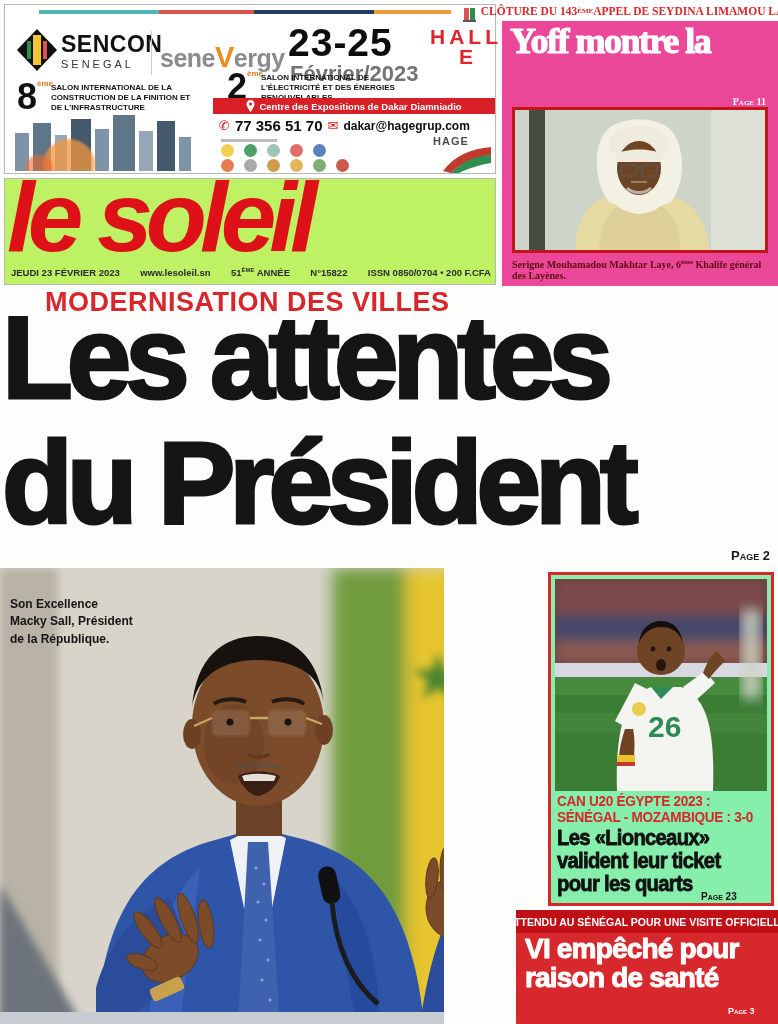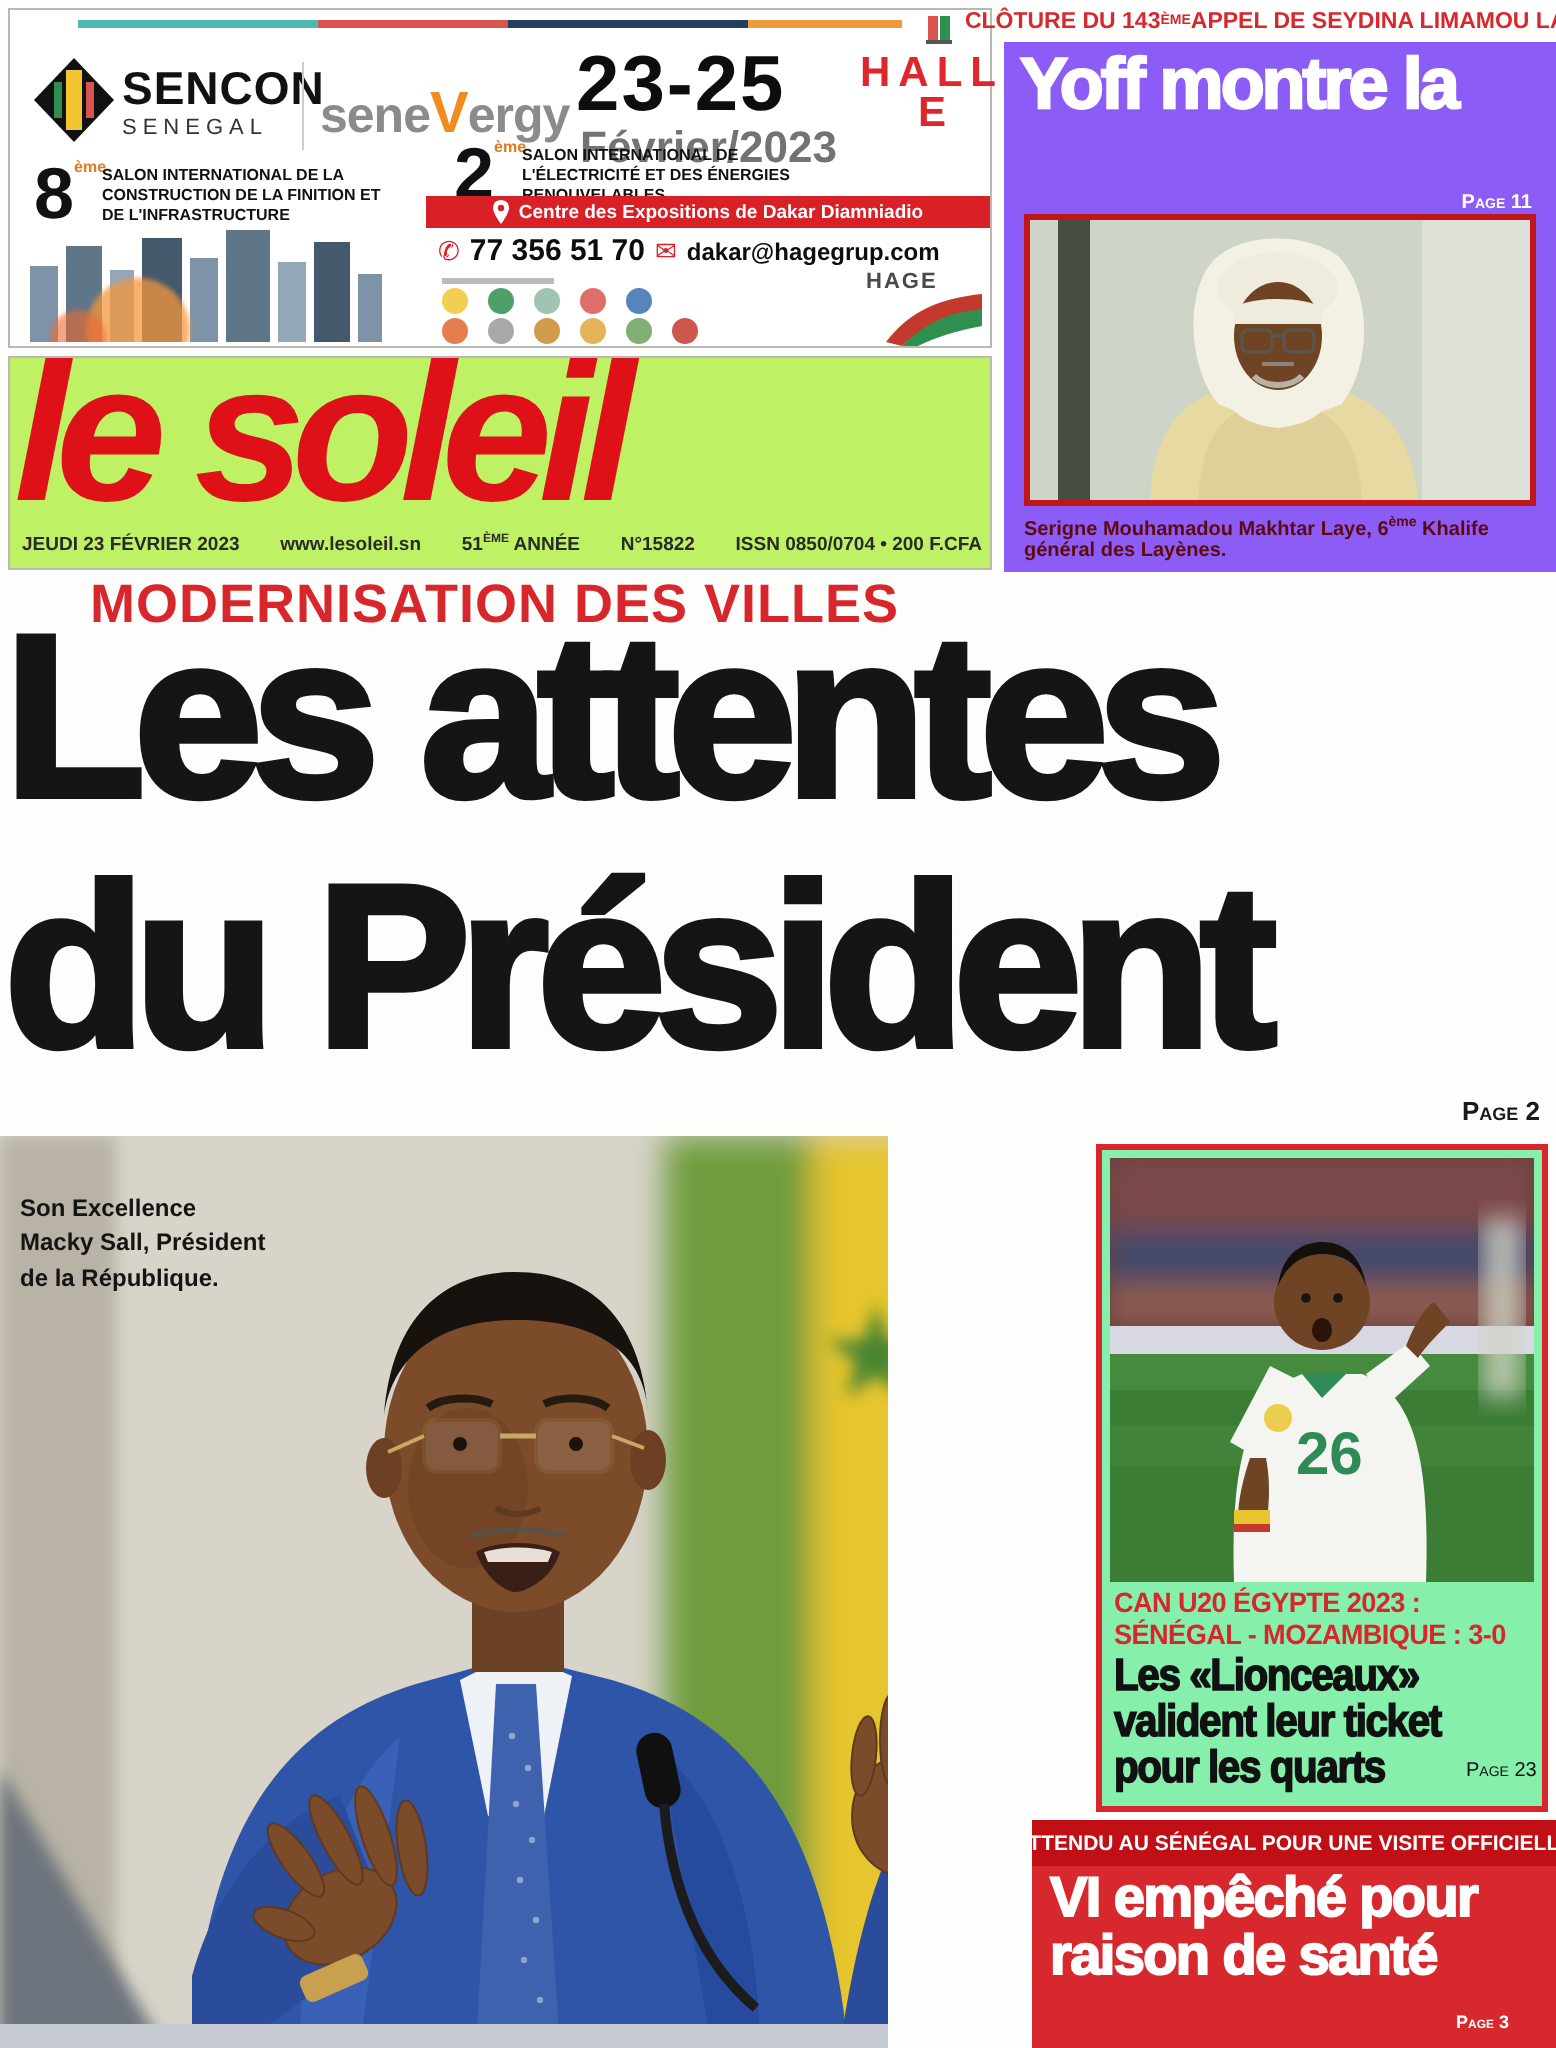--- a/index.html
+++ b/index.html
@@ -39,21 +39,21 @@
 
   
   #masthead{left:4px;top:178px;width:492px;height:107px;background:#bef264;border:1px solid #b9b9b4;box-sizing:border-box;}
   .soleil{left:2px;top:-18px;font-size:100px;font-weight:bold;font-style:italic;color:#de1118;
           letter-spacing:-7px;transform:scaleY(.98);transform-origin:0 0;white-space:nowrap;}
   .mast-info{left:6px;top:88px;width:480px;display:flex;justify-content:space-between;
              font-size:9.5px;font-weight:bold;color:#2a2a2a;}
   .mast-info sup{font-size:6px;}
 
   
-  #yoff{left:502px;top:0;width:276px;height:286px;background:#8b5cf6;}
+  #yoff{left:502px;top:0;width:276px;height:286px;background:#ec4899;font-family:Liberation Serif, serif;}
   .yoff-kick{left:0;top:0;width:276px;height:21px;background:#fff;color:#d7282d;font-size:11.5px;
              font-weight:bold;display:flex;align-items:center;justify-content:center;white-space:nowrap;}
   .yoff-kick sup{font-size:7px;}
   .yoff-head{left:8px;top:24px;width:264px;color:#fff;font-size:36px;font-weight:bold;line-height:.99;
              letter-spacing:-1.5px;-webkit-text-stroke:1.2px #fff;}
   .yoff-page{left:0;top:96px;width:264px;text-align:right;color:#fff;font-size:10px;font-weight:bold;font-variant:small-caps;}
   .yoff-photo{left:13px;top:110px;width:250px;height:140px;outline:3px solid #c2151b;}
   .yoff-cap{left:10px;top:258px;width:258px;color:#5e0a0d;font-size:10px;font-weight:bold;}
   .yoff-cap sup{font-size:7px;}
 
@@ -68,21 +68,21 @@
   #macky{left:0;top:568px;width:444px;height:456px;overflow:hidden;}
   .macky-cap{left:10px;top:28px;font-size:12px;font-weight:bold;color:#141414;line-height:1.45;}
 
   
   #foot{left:548px;top:572px;width:226px;height:334px;background:#86efac;border:3px solid #d8272c;box-sizing:border-box;}
   .foot-photo{left:4px;top:4px;width:212px;height:212px;overflow:hidden;}
   .foot-kick{left:6px;top:219px;width:212px;color:#d8272c;font-size:14px;font-weight:bold;line-height:1.12;
              letter-spacing:-.3px;transform:scaleX(.97);transform-origin:0 0;white-space:nowrap;}
   .foot-head{left:6px;top:252px;width:214px;color:#111;font-size:22.5px;font-weight:bold;line-height:1.02;
              letter-spacing:-.8px;-webkit-text-stroke:.8px #111;transform:scaleX(.9);transform-origin:0 0;white-space:nowrap;}
-  .foot-page{left:150px;top:305px;font-size:10px;font-weight:normal;color:#111;font-variant:small-caps;margin-left:32px;}
+  .foot-page{left:150px;top:316px;font-size:10px;font-weight:bold;color:#111;font-variant:small-caps;}
 
   
   #visit{left:516px;top:910px;width:262px;height:114px;background:#d7282d;box-shadow:-3px -3px 0 #fff;}
   .visit-kick{left:0;top:0;width:262px;height:23px;background:#c10f16;color:#fff;font-size:10.5px;
               font-weight:bold;display:flex;align-items:center;justify-content:center;white-space:nowrap;}
   .visit-head{left:9px;top:25px;width:250px;color:#fff;font-size:28px;font-weight:bold;line-height:1.02;
               letter-spacing:-.8px;-webkit-text-stroke:1px #fff;white-space:nowrap;}
   .visit-page{left:212px;top:96px;color:#fff;font-size:9px;font-weight:bold;font-variant:small-caps;}
 </style>
 </head>

